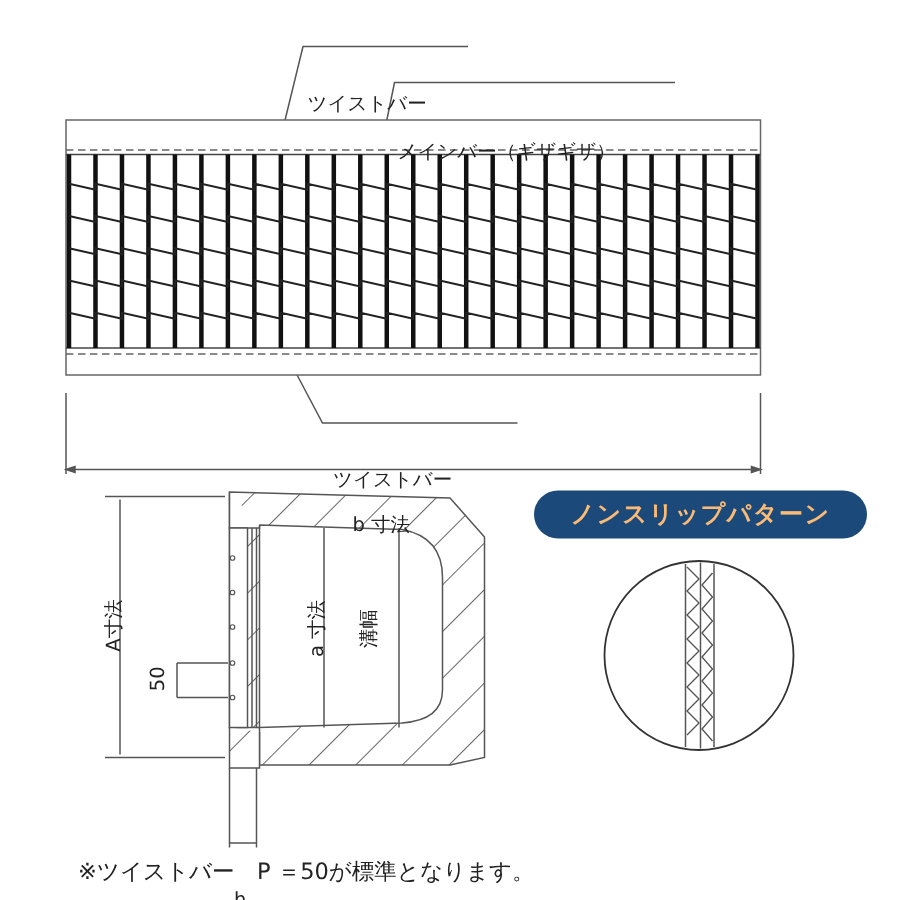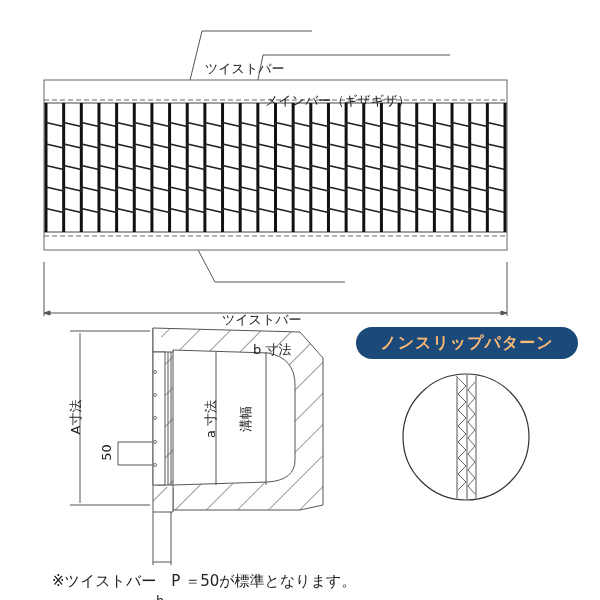--- a/index.html
+++ b/index.html
@@ -126,21 +126,21 @@
     <line x1="467" y1="375" x2="467" y2="499" stroke="#555"></line>
     <line x1="476" y1="376" x2="476" y2="498" stroke="#555"></line>
     <polyline id="zig1" fill="none" stroke="#555" stroke-width="0.9" points="458,378 466,386 458,394 466,402 458,410 466,418 458,426 466,434 458,442 466,450 458,458 466,466 458,474 466,482 458,490 "></polyline>
     <polyline id="zig2" fill="none" stroke="#555" stroke-width="0.9" points="475,382 468,390 475,398 468,406 475,414 468,422 475,430 468,438 475,446 468,454 475,462 468,470 475,478 468,486 475,494 "></polyline>
   </g>
 </svg>
 
 <div class="abs label" style="left:205px;top:12px;">ツイストバー</div>
 <div class="abs label" style="left:265px;top:44px;">メインバー（ギザギザ）</div>
 <div class="abs label" style="left:222px;top:263px;">ツイストバー</div>
-<div class="abs label" style="left:253px;top:293px;">b 寸法</div>
+<div class="abs label" style="left:235px;top:293px;">b 寸法</div>
 
 <div class="vtext" style="left:54px;top:408px;width:44px;text-align:center;">A寸法</div>
 <div class="vtext" style="left:186px;top:410px;width:50px;text-align:center;">a 寸法</div>
 <div class="vtext" style="left:226px;top:410px;width:40px;text-align:center;">溝幅</div>
 <div class="vtext" style="left:94px;top:445px;width:24px;text-align:center;">50</div>
 <div class="abs label" style="left:156px;top:545px;">h</div>
 
 <div class="badge">ノンスリップパターン</div>
 
 <div class="note">※ツイストバー　P ＝50が標準となります。</div>

